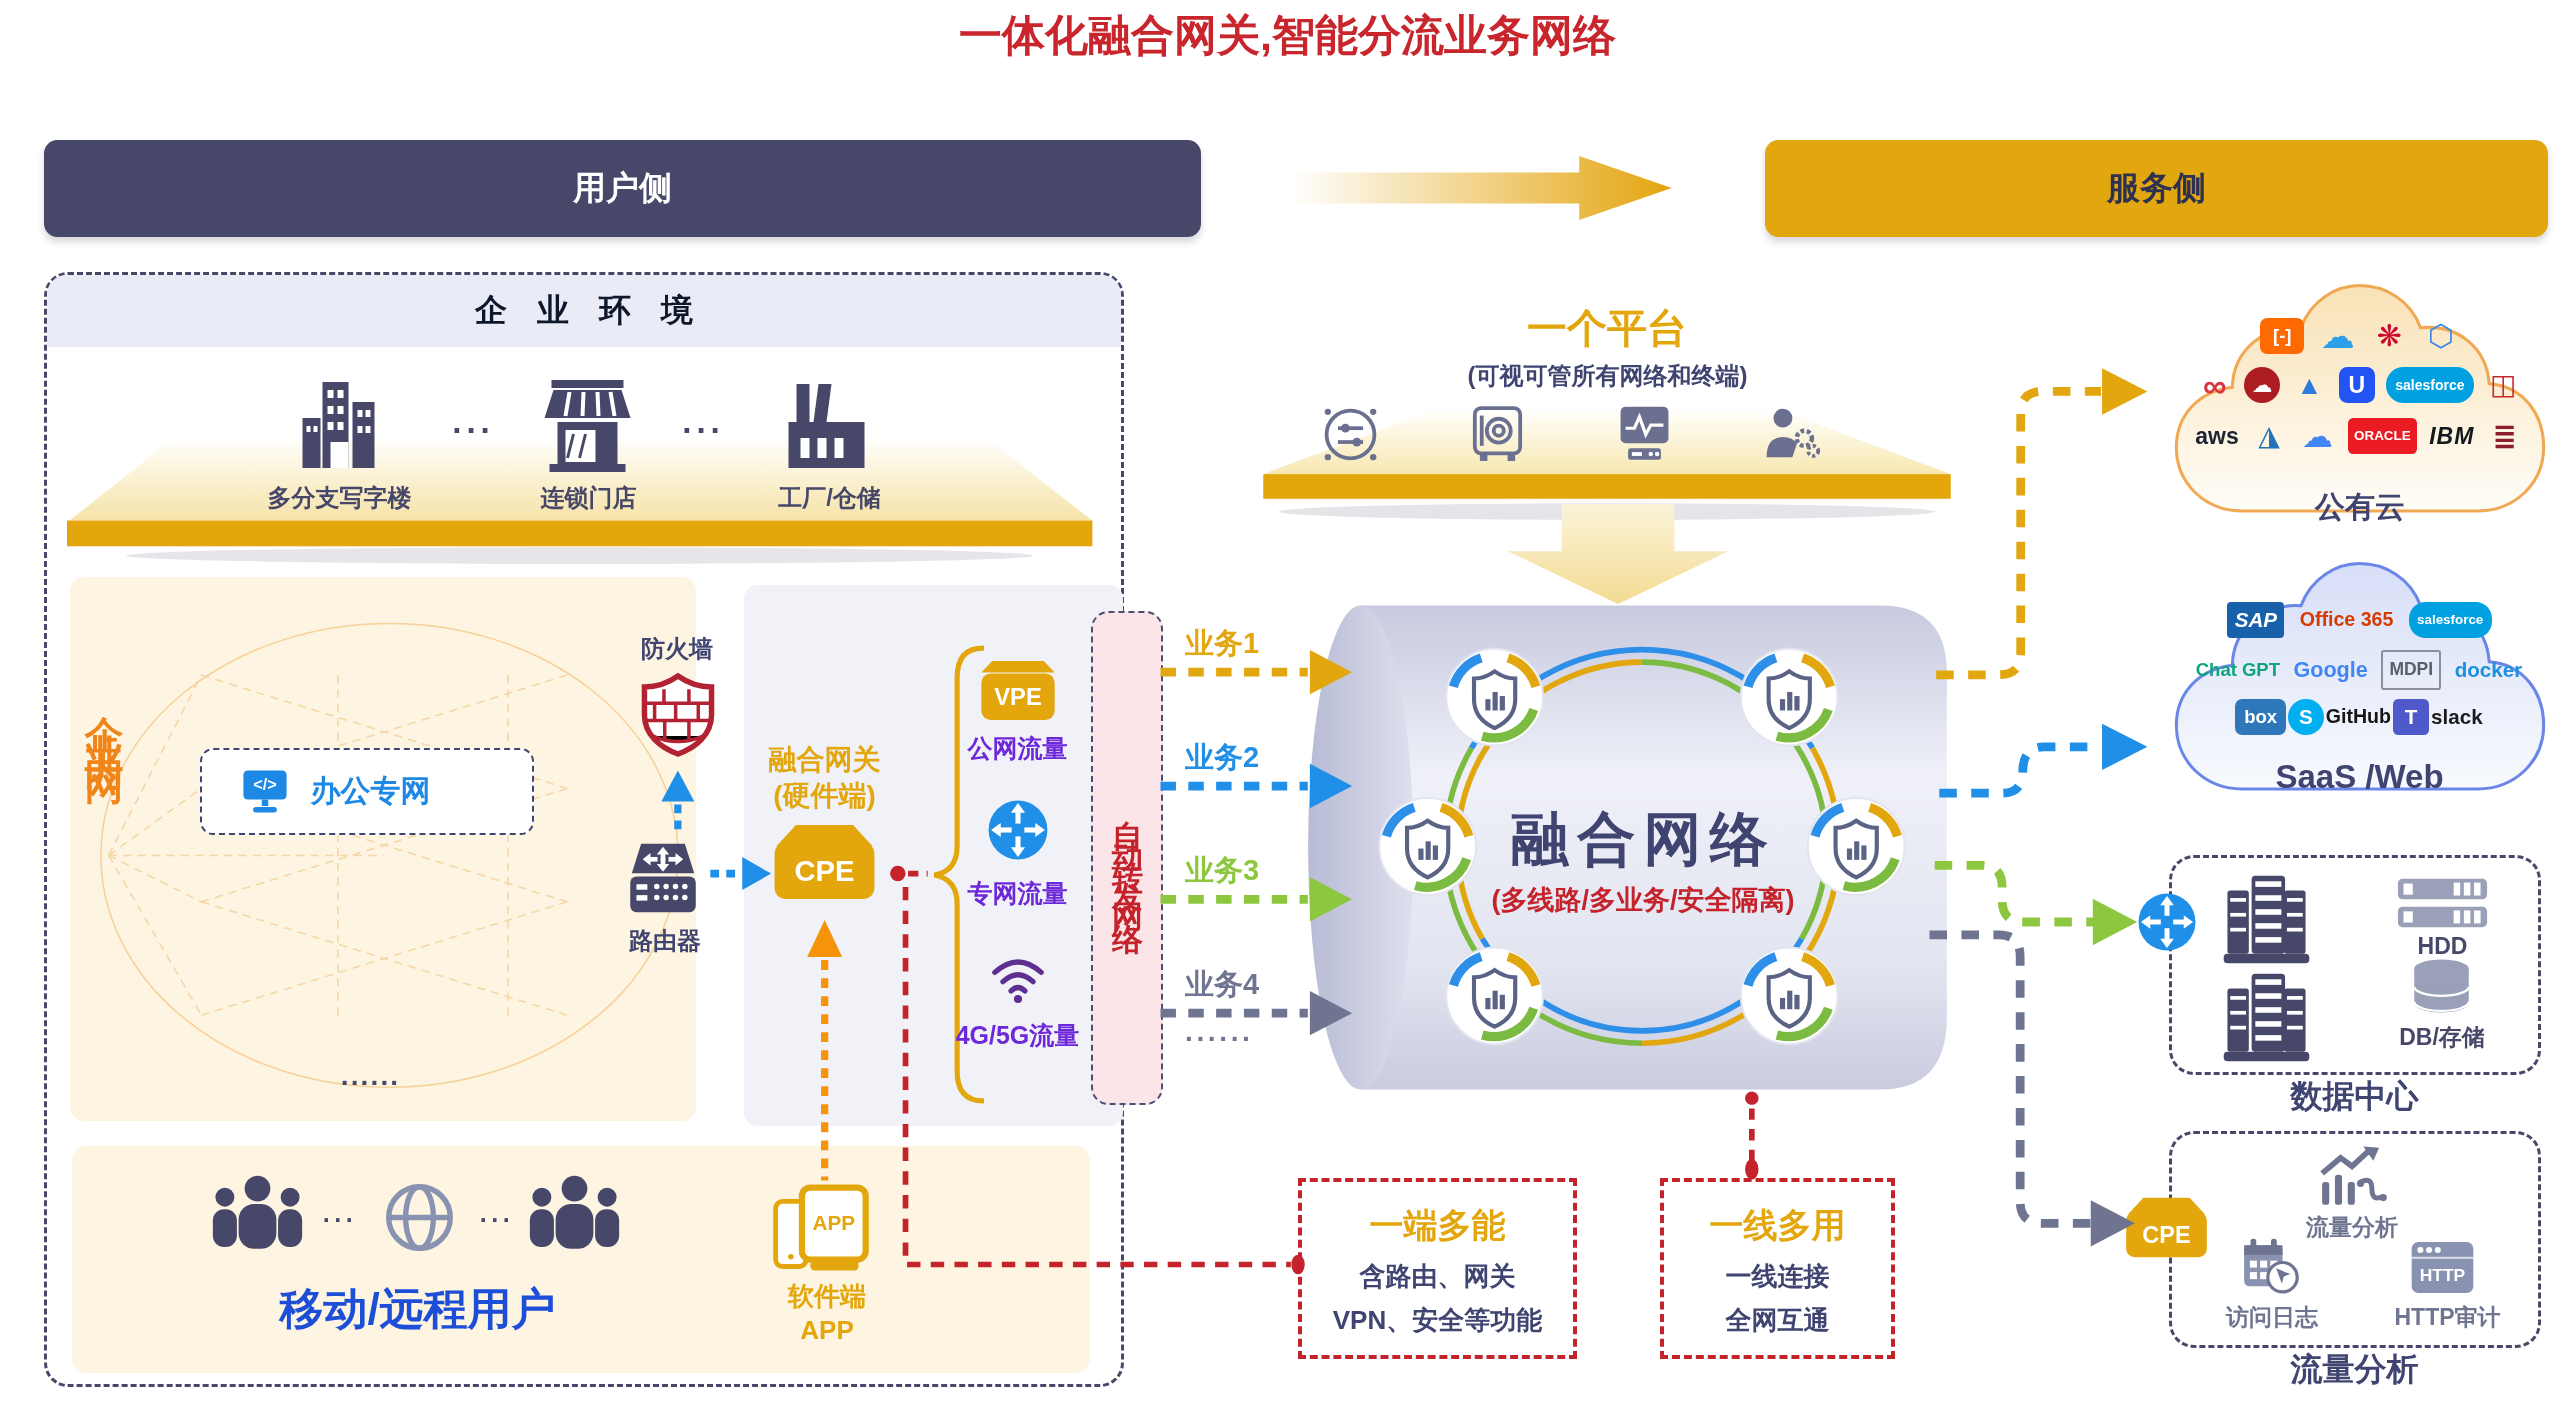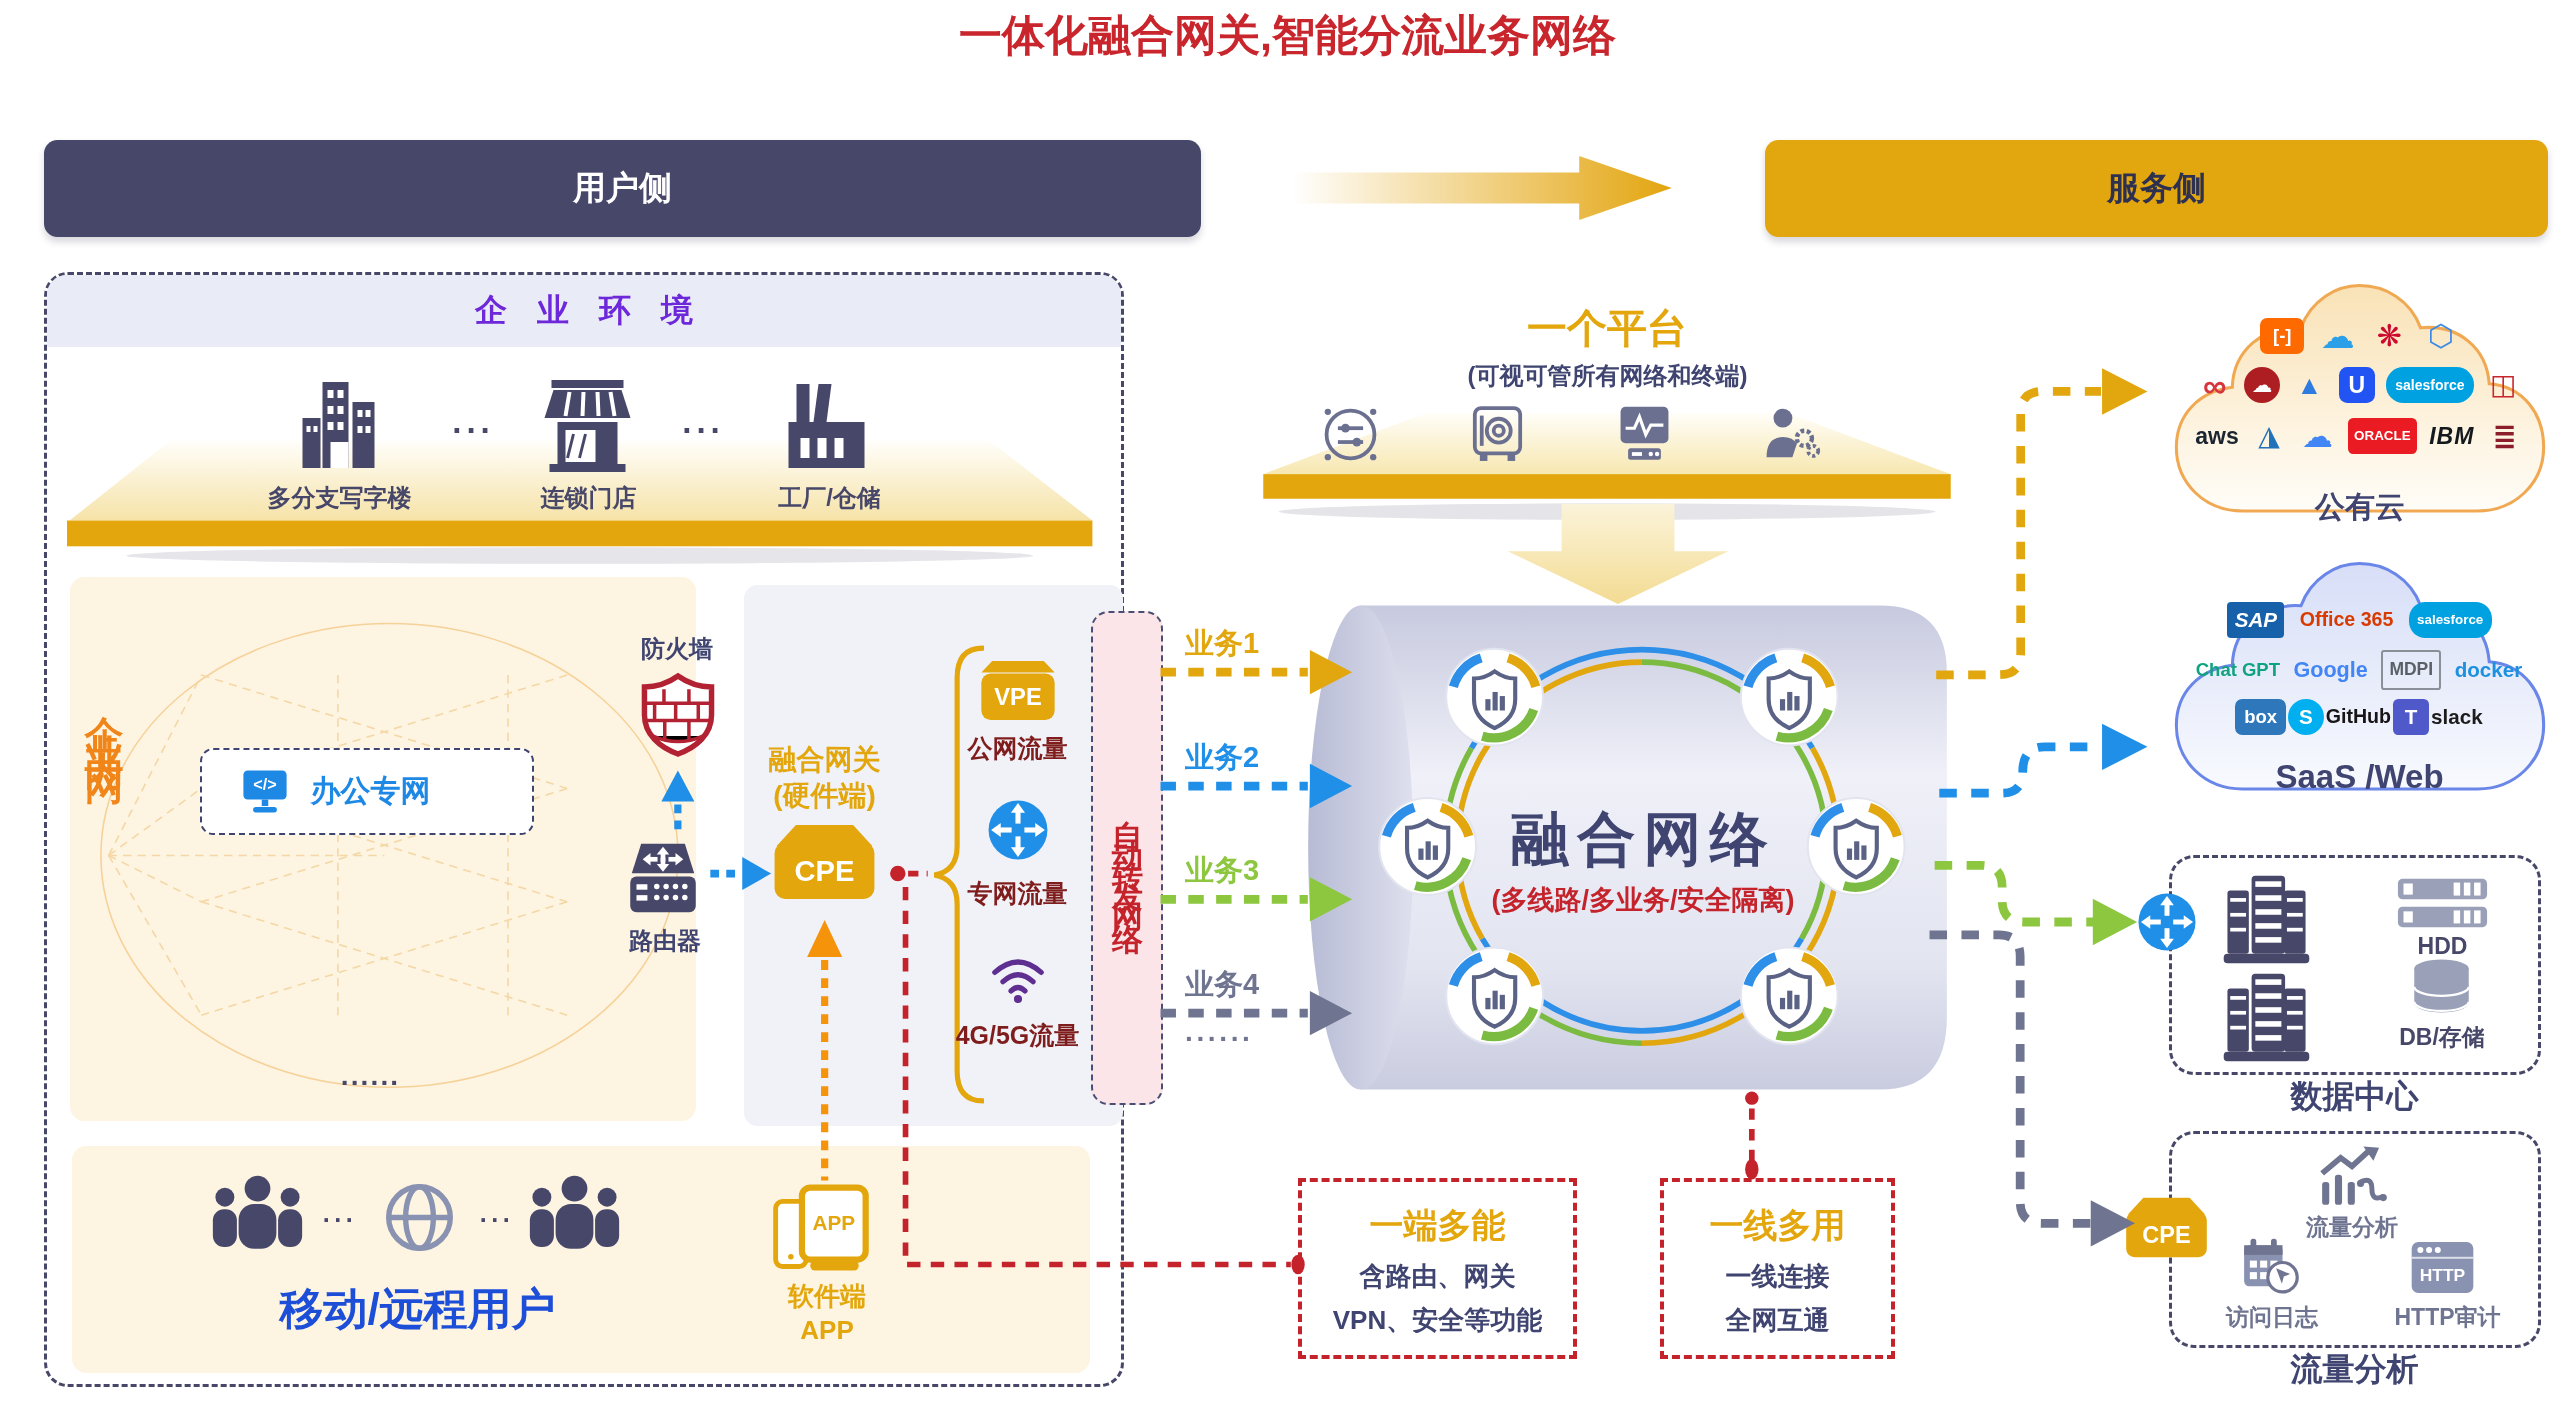--- a/index.html
+++ b/index.html
@@ -7,33 +7,33 @@
          font-family:"Liberation Sans","DejaVu Sans",sans-serif;color:#3F4470;}
   .ab{position:absolute;}
   .tc{text-align:center;}
   .b{font-weight:700;}
   .bar{border-radius:13.4px;display:flex;align-items:center;justify-content:center;
        font-size:33px;font-weight:700;box-shadow:0 4.1px 7.2px rgba(40,40,70,.18);}
   .bar-user{background:#474769;color:#fff;}
   .bar-service{background:#E2A70E;color:#2E3050;}
   .ent-box{border:3.6px dashed #474769;border-radius:24px;background:#fff;}
   .ent-header{background:#E9EBF6;border-radius:19.6px 19.6px 0 0;display:flex;align-items:center;justify-content:center;
-              font-size:32px;font-weight:700;letter-spacing:30px;text-indent:30px;color:#6d28d9;}
+              font-size:32px;font-weight:700;letter-spacing:30px;text-indent:30px;color:#0f172a;}
   .site-label{font-size:24px;font-weight:700;color:#474769;}
   .sep-dots{font-size:33px;font-weight:700;color:#474769;letter-spacing:3.1px;}
   .panel-cream{background:#FDF4E2;border-radius:14.4px;}
   .panel-gray{background:#F1F2F8;border-radius:13.4px;}
   .vert{writing-mode:vertical-rl;text-orientation:upright;}
   .intranet-label{font-size:39px;font-weight:700;color:#F08519;letter-spacing:17.5px;}
   .net-box{background:#fff;border:2.6px dashed #3F4470;border-radius:13.4px;display:flex;align-items:center;}
   .net-label{font-size:30px;font-weight:700;margin-left:18.5px;}
   .c-gold{color:#D9A50B}.c-blue{color:#1E88E5}.c-green{color:#7FBF3F}.c-gray{color:#7A7F99}
   .small-label{font-size:24px;font-weight:700;color:#3F4470;}
   .gw-title{font-size:28px;font-weight:700;color:#E3A70D;}
-  .traffic-label{font-size:25px;font-weight:700;color:#7f1d1d;}
+  .traffic-label{font-size:25px;font-weight:700;color:#6d28d9;}
   .pink-box{background:#FBE5E8;border:2.6px dashed #4A4E75;border-radius:17.5px;display:flex;align-items:center;justify-content:center;}
   .auto-label{font-size:31px;font-weight:700;color:#C4232B;letter-spacing:20.6px;}
   .svc-label{font-size:29px;font-weight:700;}
   .dots-more{font-size:28px;font-weight:700;letter-spacing:2.1px;}
   .plat-title{font-size:40px;font-weight:700;color:#E3A70D;}
   .plat-sub{font-size:24px;font-weight:700;color:#3F4470;}
   .core-title{font-size:58px;font-weight:700;color:#3F4470;letter-spacing:8.2px;}
   .core-sub{font-size:27px;font-weight:700;color:#C4232B;}
   .mobile-label{font-size:44px;font-weight:700;color:#1d4ed8;}
   .app-label{font-size:26px;font-weight:700;color:#E3A70D;}

